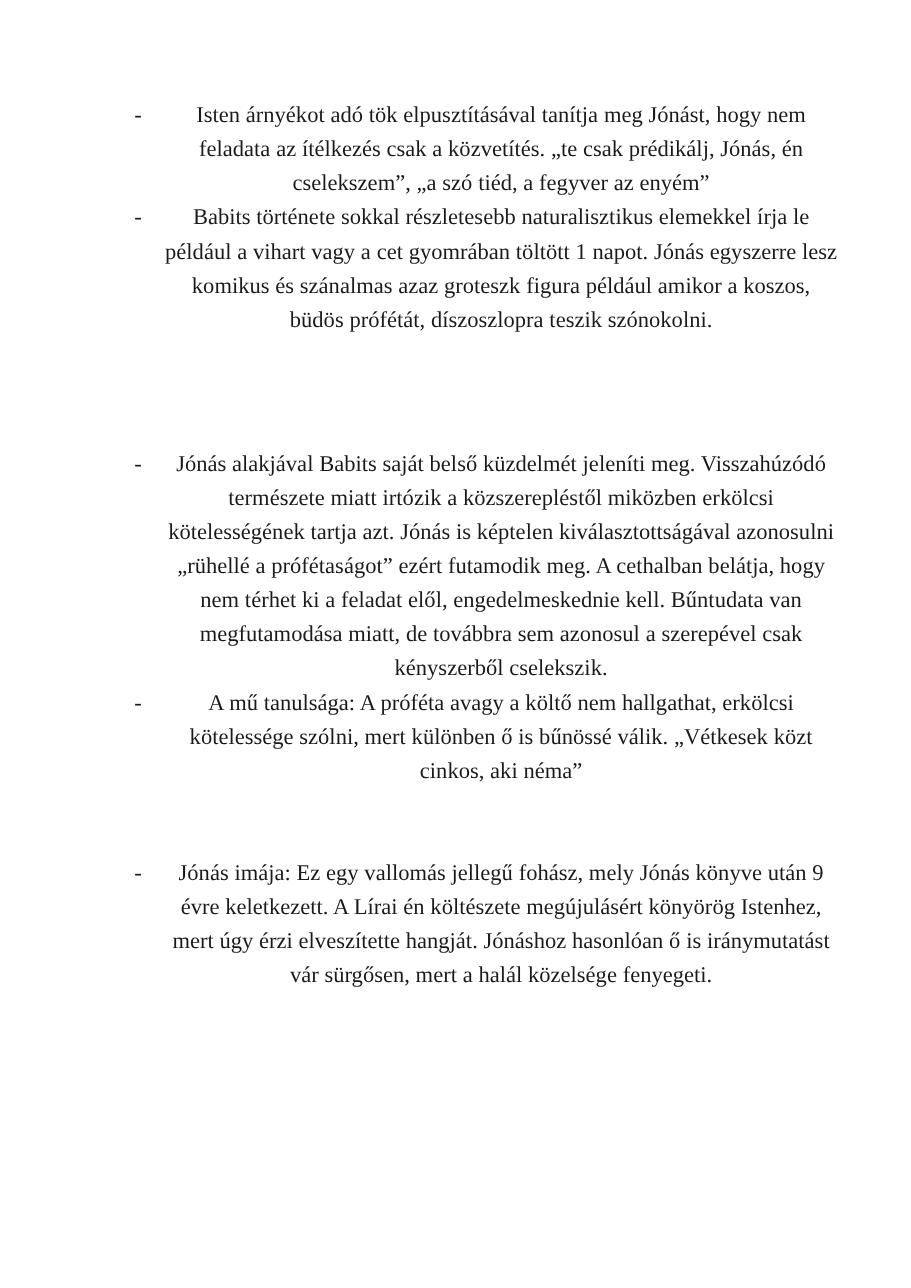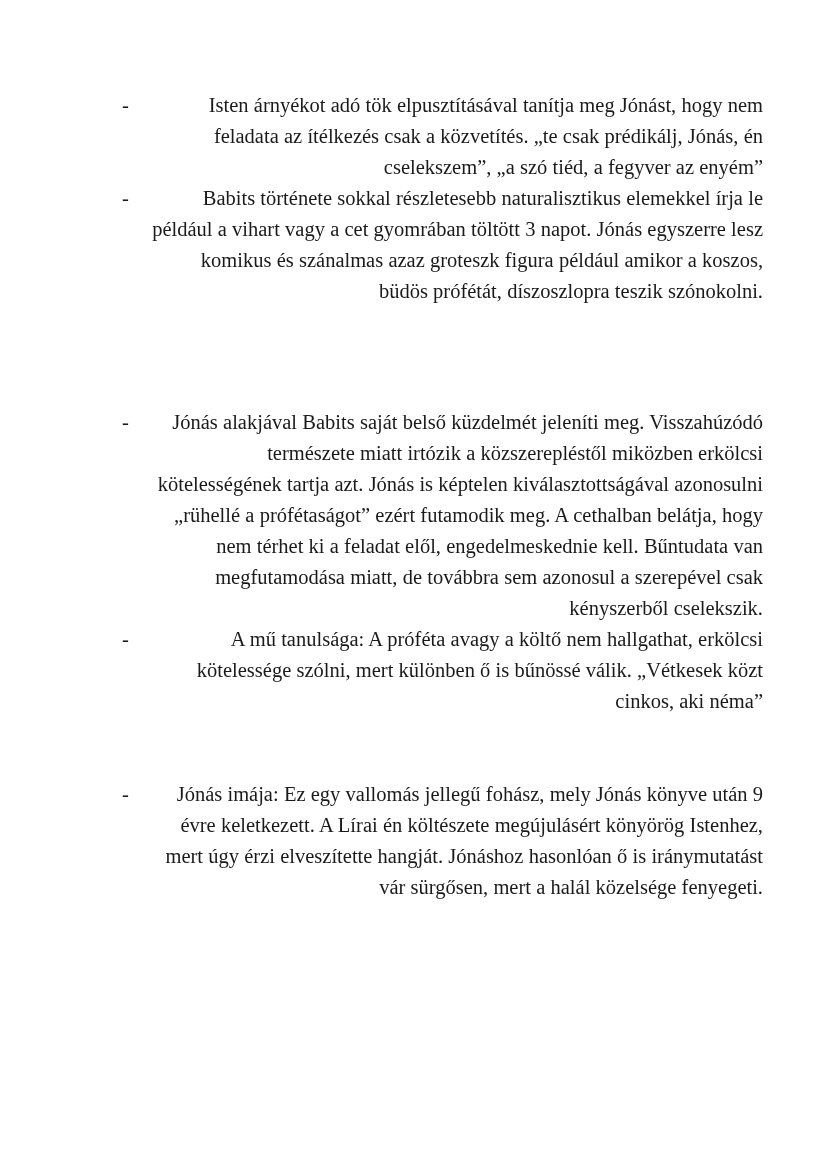--- a/index.html
+++ b/index.html
@@ -53,39 +53,39 @@
     line-height: 31px;
     text-align: left;
     padding-left: 4px;
     box-sizing: border-box;
     user-select: none;
   }
   .bullet-text {
     flex: 1 1 auto;
     font-size: 20.5px;
     line-height: 31px;
-    text-align: right;
+    text-align: center;
     hyphens: none;
     word-spacing: 0.1px;
   }
 </style>
 </head>
 <body>
 
 <div class="page">
   <div class="content">
 
     <div class="block">
       <div class="bullet-item">
         <span class="bullet-marker">-</span>
         <span class="bullet-text">Isten árnyékot adó tök elpusztításával tanítja meg Jónást, hogy nem feladata az ítélkezés csak a közvetítés. „te csak prédikálj, Jónás, én cselekszem”, „a szó tiéd, a fegyver az enyém”</span>
       </div>
       <div class="bullet-item">
         <span class="bullet-marker">-</span>
-        <span class="bullet-text">Babits története sokkal részletesebb naturalisztikus elemekkel írja le például a vihart vagy a cet gyomrában töltött 3 napot. Jónás egyszerre lesz komikus és szánalmas azaz groteszk figura például amikor a koszos, büdös prófétát, díszoszlopra teszik szónokolni.</span>
+        <span class="bullet-text">Babits története sokkal részletesebb naturalisztikus elemekkel írja le például a vihart vagy a cet gyomrában töltött 1 napot. Jónás egyszerre lesz komikus és szánalmas azaz groteszk figura például amikor a koszos, büdös prófétát, díszoszlopra teszik szónokolni.</span>
       </div>
     </div>
 
     <div class="block gap-large">
       <div class="bullet-item">
         <span class="bullet-marker">-</span>
         <span class="bullet-text">Jónás alakjával Babits saját belső küzdelmét jeleníti meg. Visszahúzódó természete miatt irtózik a közszerepléstől miközben erkölcsi kötelességének tartja azt. Jónás is képtelen kiválasztottságával azonosulni „rühellé a prófétaságot” ezért futamodik meg. A cethalban belátja, hogy nem térhet ki a feladat elől, engedelmeskednie kell. Bűntudata van megfutamodása miatt, de továbbra sem azonosul a szerepével csak kényszerből cselekszik.</span>
       </div>
       <div class="bullet-item">
         <span class="bullet-marker">-</span>

